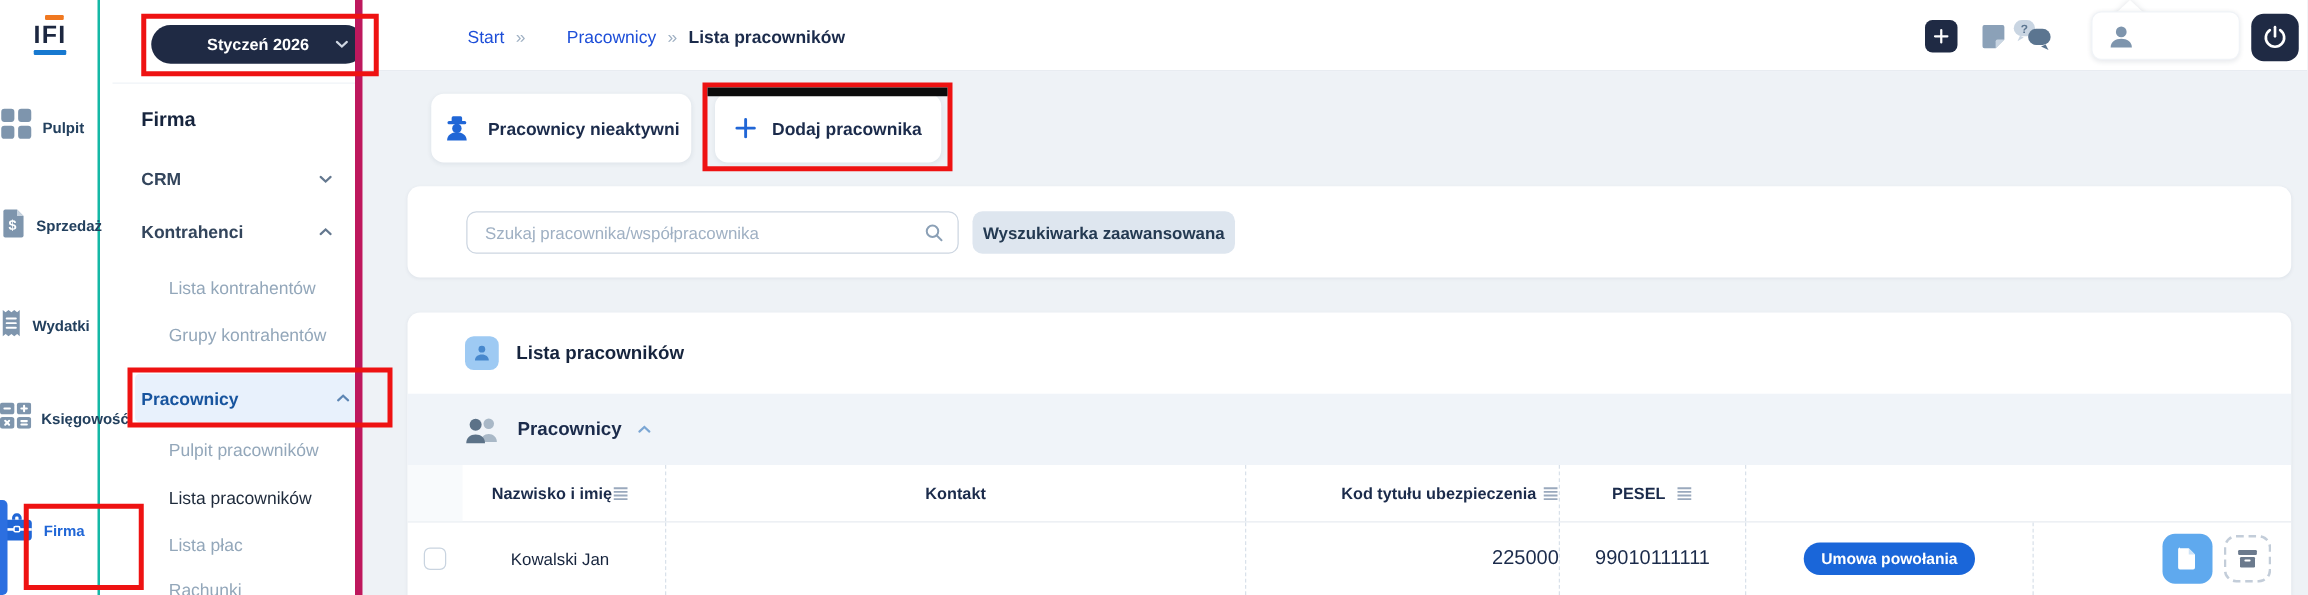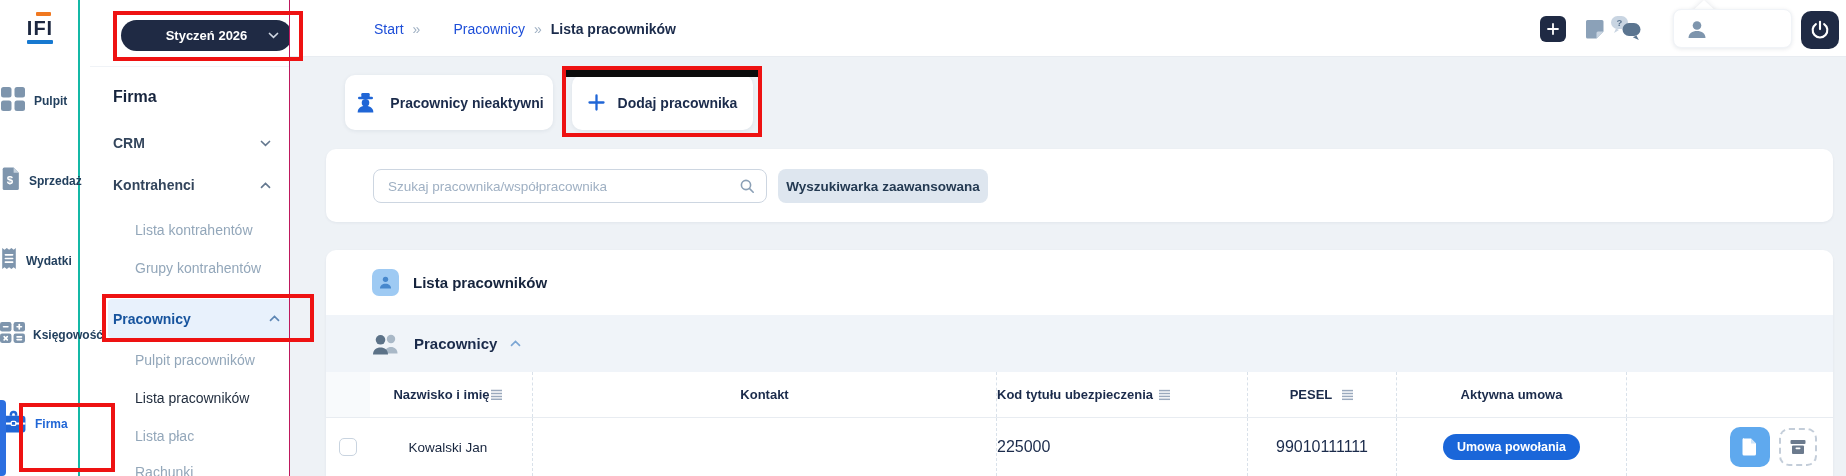--- a/index.html
+++ b/index.html
@@ -13,21 +13,21 @@
   .logo .bar-top { display:block; margin:0 auto 1px 36px; width:15px; height:4px; background:#f07820; border-radius:1px; }
   .logo .logo-text { display:block; font-size:20px; font-weight:bold; letter-spacing:1px; color:#1c2740; line-height:22px; }
   .logo .bar-bottom { display:block; margin:1px auto 0 auto; width:26px; height:4px; background:#1779d0; border-radius:1px; }
   .rail-item { position:absolute; left:0; width:80px; display:flex; flex-direction:row; align-items:center; gap:8px; cursor:pointer; }
   .rail-item .lbl { font-size:12px; font-weight:600; color:#23405e; white-space:nowrap; }
   .rail-item.active .lbl { color:#2066d6; }
   .ri-1 { top:86px; } .ri-2 { top:166px; } .ri-3 { top:247px; } .ri-4 { top:322px; } .ri-5 { top:410px; }
   .rail-indicator { position:absolute; left:0; top:400px; width:6px; height:76px; background:#2c6fe0; border-radius:0 4px 4px 0; }
 
   
-  .sidebar { position:absolute; left:80px; top:0; width:210px; height:476px; background:#fff; border-right:1px solid #be185d; z-index:2; overflow:hidden; }
+  .sidebar { position:absolute; left:80px; top:0; width:210px; height:476px; background:#fff; border-right:6px solid #be185d; z-index:2; overflow:hidden; }
   .period-btn { position:absolute; left:41px; top:20px; width:171px; height:31px; background:#1f2a44; border-radius:16px; color:#fff; font-size:13px; font-weight:600; display:flex; align-items:center; justify-content:center; cursor:pointer; }
   .period-btn svg { position:absolute; right:13px; top:12px; }
   .side-divider { position:absolute; left:10px; right:0; top:66px; border-top:1px solid #f0f3f7; }
   .side-heading { position:absolute; left:33px; top:88px; font-size:16px; font-weight:bold; color:#16243d; }
   .side-group { position:absolute; left:33px; right:18px; display:flex; align-items:center; justify-content:space-between; font-size:14px; font-weight:600; color:#33455c; cursor:pointer; }
   .sg-crm { top:135px; } .sg-kontr { top:177px; }
   .side-sub { position:absolute; left:55px; font-size:14px; color:#93a7ba; cursor:pointer; white-space:nowrap; }
   .ss-1 { top:222px; } .ss-2 { top:260px; } .ss-3 { top:352px; }
   .ss-4 { top:390px; color:#1e2a3b; font-weight:500; }
   .ss-5 { top:428px; } .ss-6 { top:464px; }
@@ -69,21 +69,21 @@
   .t-row { display:flex; width:100%; }
   .t-head { height:46px; border-bottom:1px solid #e8ecf1; }
   .t-data { height:58px; }
   .t-cell { display:flex; align-items:center; }
   .t-head .t-cell { font-size:13px; font-weight:bold; color:#1b2b4b; }
   .sep { border-right:1px dashed #d9e1ea; }
   .c-check { width:44px; justify-content:center; }
   .t-head .c-check { background:#f8fafc; }
   .c-name { width:163px; justify-content:center; padding:0 8px 0 2px; }
   .c-contact { width:464px; justify-content:center; }
-  .c-code { width:251px; justify-content:flex-start; gap:5px; }
+  .c-code { width:251px; justify-content:flex-end; gap:5px; }
   .c-pesel { width:149px; justify-content:center; gap:9px; }
   .c-contract { width:230px; justify-content:center; }
   .c-actions { flex:1; justify-content:flex-end; padding-right:16px; gap:9px; }
   .t-data .val { font-size:16px; color:#1b2b4b; }
   .t-data .name-val { font-size:13.5px; font-weight:500; color:#16243d; }
   .checkbox { width:18px; height:18px; border:1.5px solid #c9d4e0; border-radius:5px; background:#fff; cursor:pointer; }
   .badge { background:#1a66d9; color:#fff; font-size:12.5px; font-weight:bold; padding:6px 14px; border-radius:13px; white-space:nowrap; }
   .act-doc { width:40px; height:40px; border-radius:10px; background:#5fa9ee; display:flex; align-items:center; justify-content:center; cursor:pointer; }
   .act-archive { width:38px; height:38px; border-radius:10px; border:2px dashed #c3cdd9; background:#fff; display:flex; align-items:center; justify-content:center; cursor:pointer; }
 
@@ -356,23 +356,20 @@
       <div class="t-cell c-pesel sep">
         <span>PESEL</span>
         <svg width="13" height="12" viewBox="0 0 13 12">
             <g stroke="#9aa9bd" stroke-width="1.5">
               <line x1="1" y1="1.6" x2="12" y2="1.6"></line>
               <line x1="1" y1="4.5" x2="12" y2="4.5"></line>
               <line x1="1" y1="7.4" x2="12" y2="7.4"></line>
               <line x1="1" y1="10.3" x2="12" y2="10.3"></line>
             </g>
           </svg>
-      </div>
-      <div class="t-cell c-contract sep">
-        <span>Aktywna umowa</span>
       </div>
       <div class="t-cell c-actions"></div>
     </div>
 
     <div class="t-row t-data">
       <div class="t-cell c-check">
         <span class="checkbox"></span>
       </div>
       <div class="t-cell c-name sep">
         <span class="name-val">Kowalski Jan</span>

